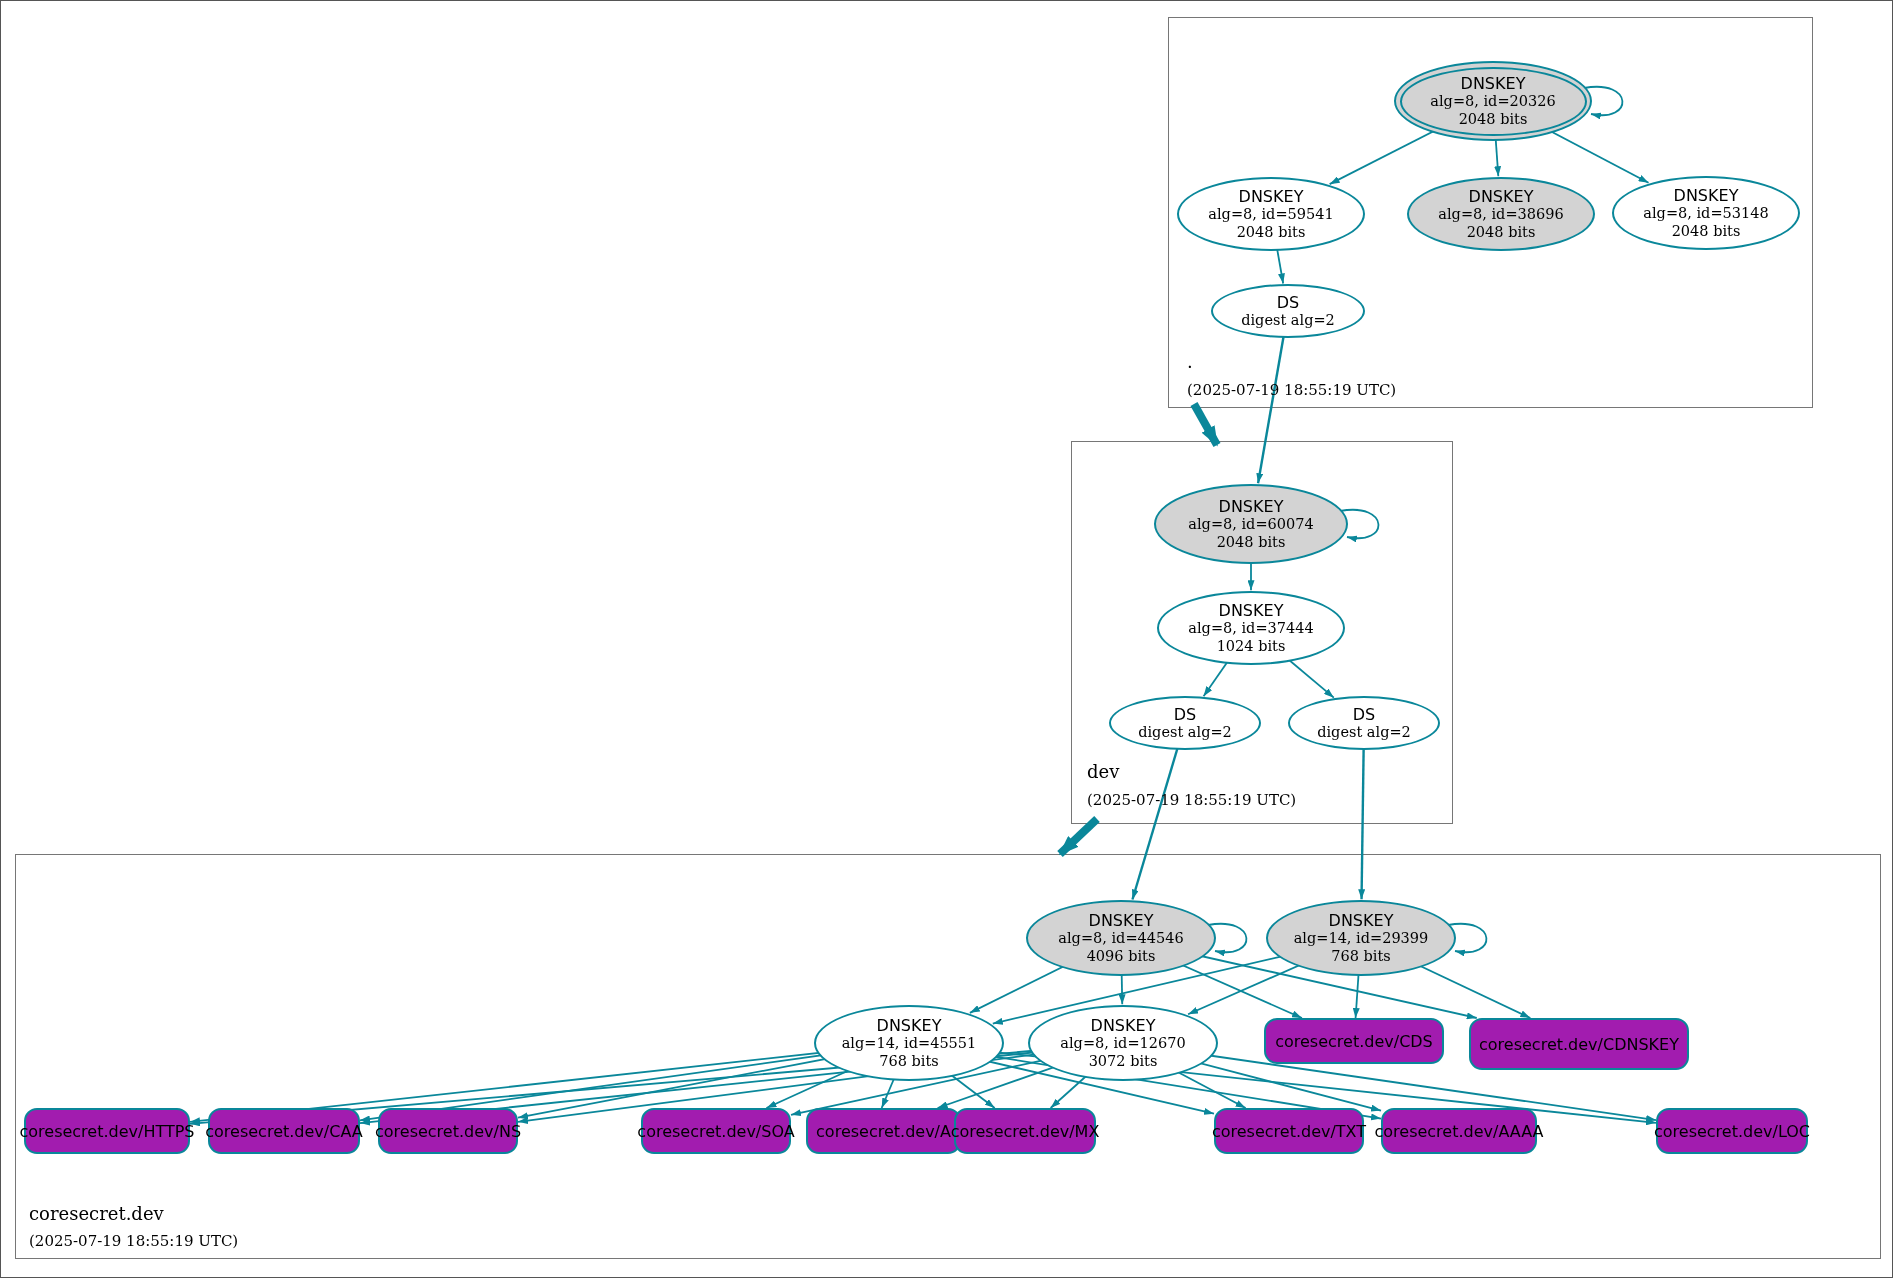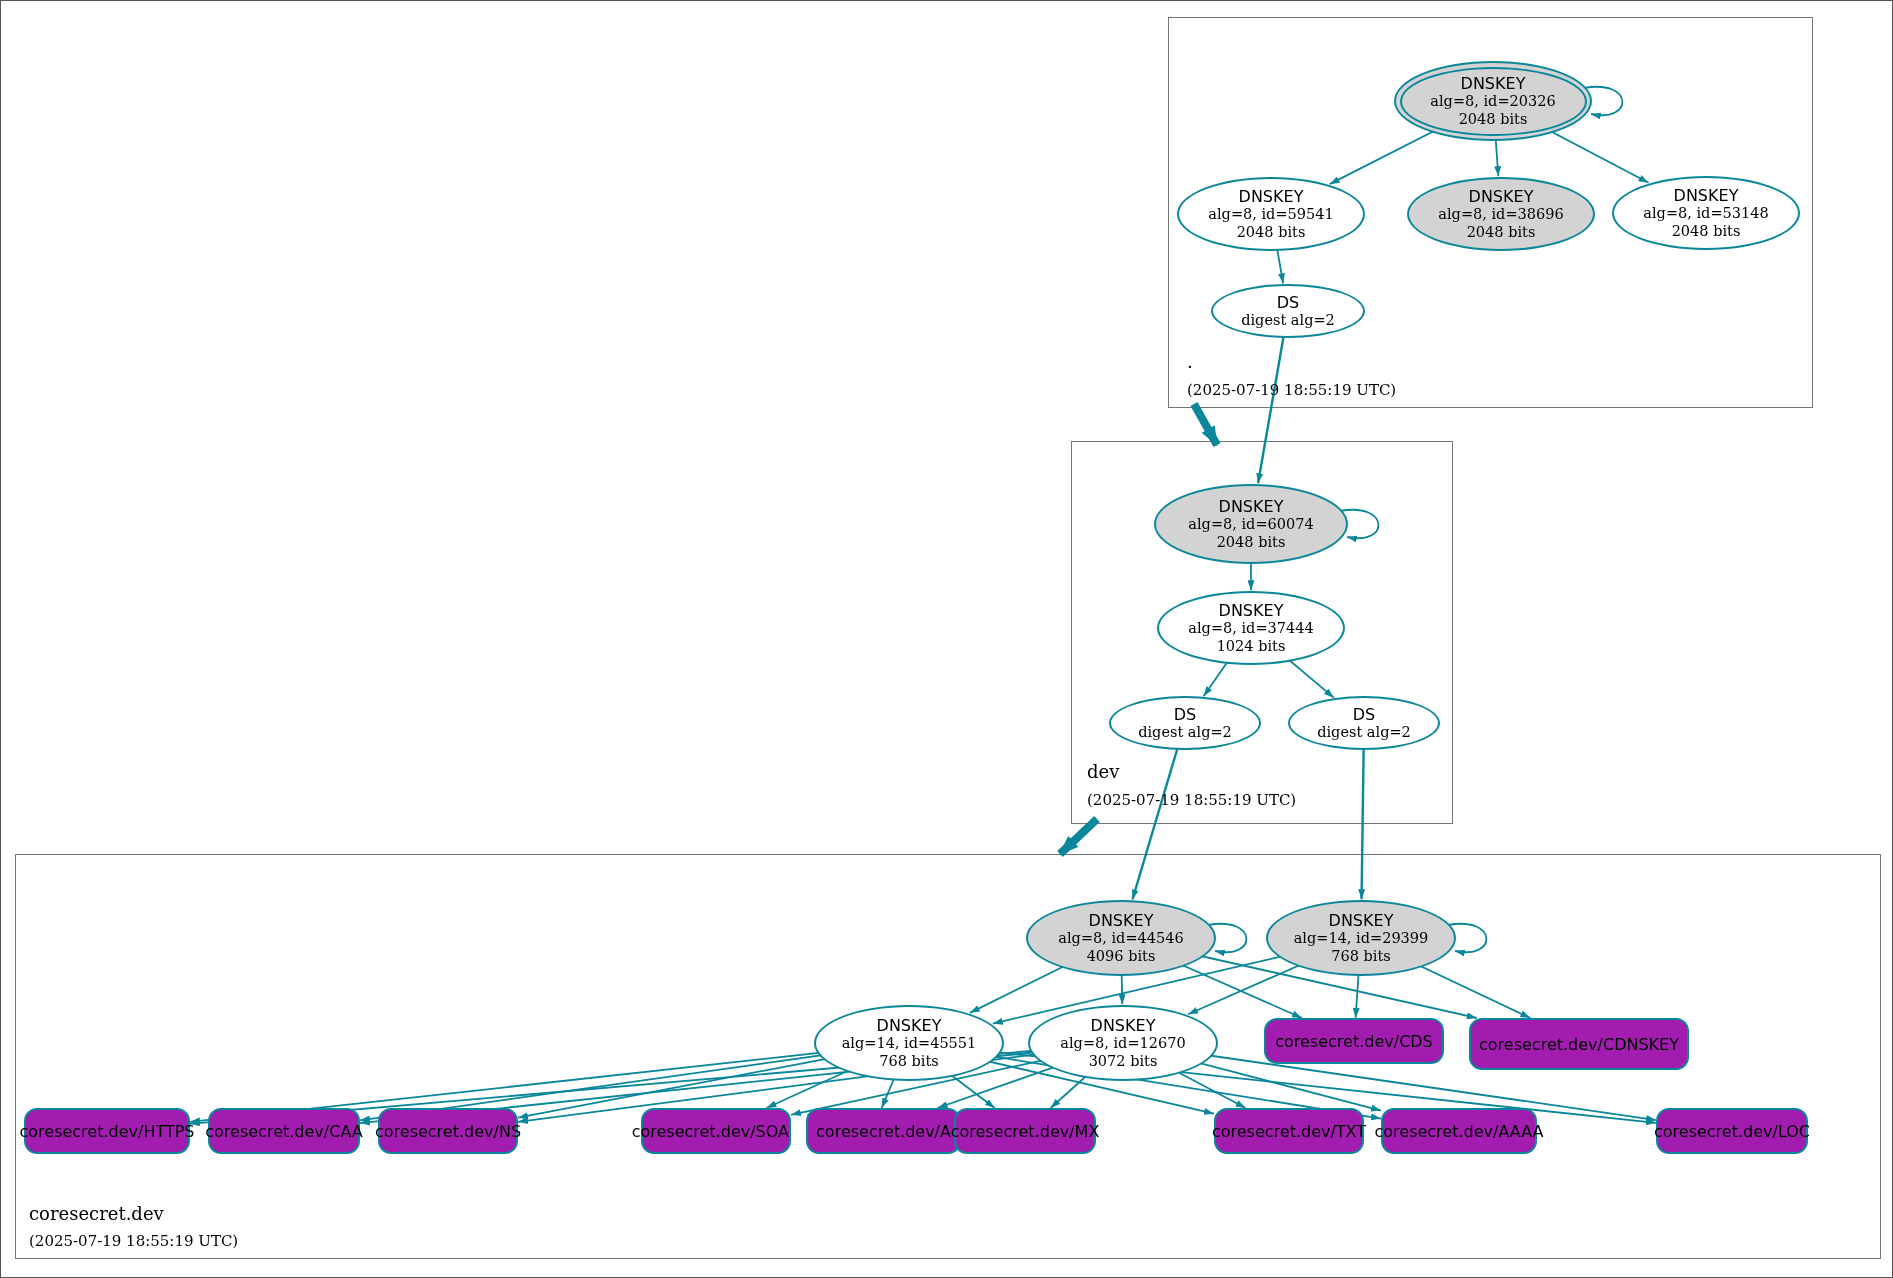--- a/index.html
+++ b/index.html
@@ -184,21 +184,21 @@
 
   <div class="rrset" style="left:23px; top:1107px; width:166px; height:46px;">
     <span>coresecret.dev/HTTPS</span>
   </div>
   <div class="rrset" style="left:207px; top:1107px; width:152px; height:46px;">
     <span>coresecret.dev/CAA</span>
   </div>
   <div class="rrset" style="left:377px; top:1107px; width:140px; height:46px;">
     <span>coresecret.dev/NS</span>
   </div>
-  <div class="rrset" style="left:640px; top:1107px; width:150px; height:46px;justify-content:flex-end;">
+  <div class="rrset" style="left:640px; top:1107px; width:150px; height:46px;">
     <span>coresecret.dev/SOA</span>
   </div>
   <div class="rrset" style="left:805px; top:1107px; width:155px; height:46px;">
     <span>coresecret.dev/A</span>
   </div>
   <div class="rrset" style="left:953px; top:1107px; width:142px; height:46px;">
     <span>coresecret.dev/MX</span>
   </div>
   <div class="rrset" style="left:1213px; top:1107px; width:150px; height:46px;">
     <span>coresecret.dev/TXT</span>

